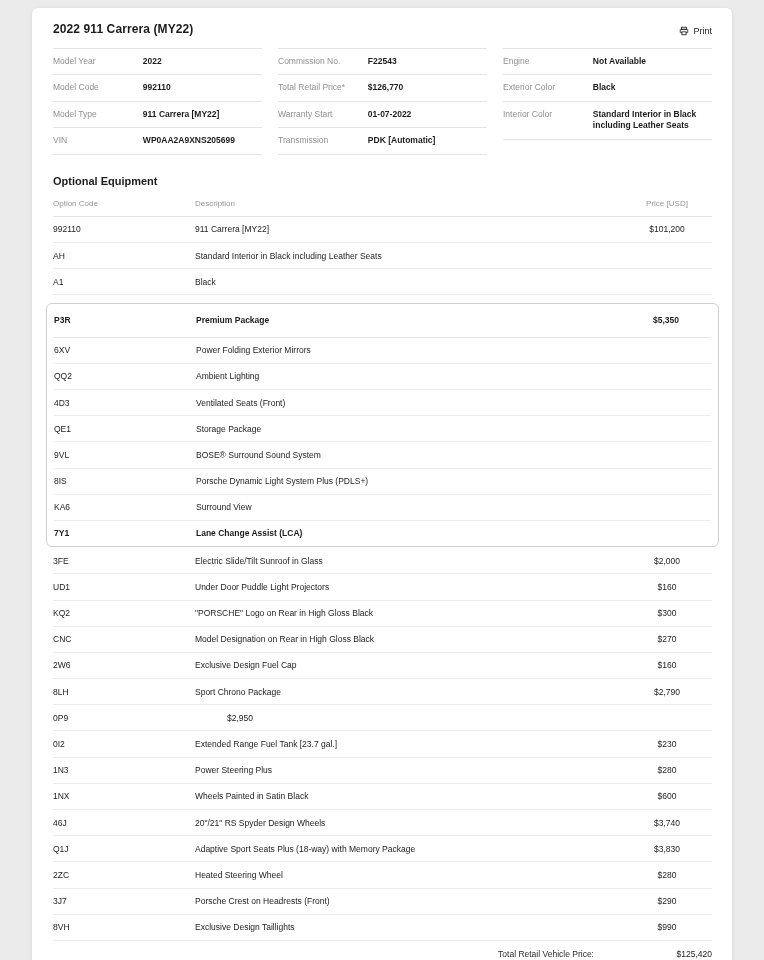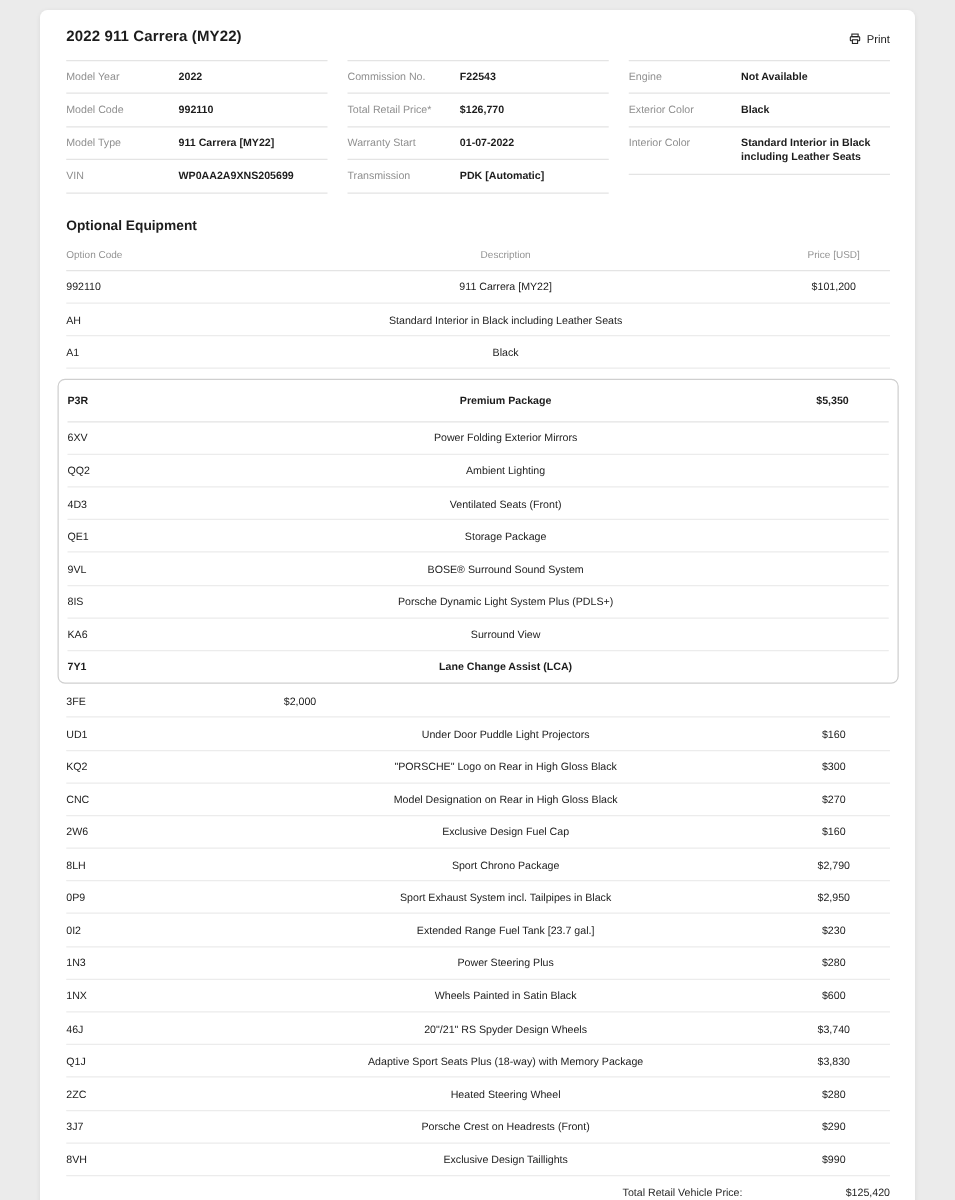--- a/index.html
+++ b/index.html
@@ -31,21 +31,21 @@
   
   .vi-grid { display:grid; grid-template-columns:1fr 1fr 1fr; column-gap:16px; }
   .vi-col { border-top:1px solid #e4e4e4; }
   .vi-field { display:flex; padding:7px 0 7px 0; border-bottom:1px solid #e4e4e4; font-size:8.5px; line-height:1.35; }
   .vi-label { width:43%; color:#8f8f8f; flex-shrink:0; padding-right:6px; }
   .vi-value { font-weight:bold; color:#1c1c1c; }
   
   .section-title { font-size:11px; font-weight:bold; margin:20px 0 6px; }
   .tbl-header { display:flex; font-size:8px; color:#939393; padding:6px 0 8px; border-bottom:1px solid #e4e4e4; }
   .col-code { width:142px; flex-shrink:0; }
-  .col-desc { flex:1; padding-right:8px;text-align:center; }
+  .col-desc { flex:1; padding-right:8px; }
   .col-price { width:90px; text-align:center; flex-shrink:0; }
   .eq-row { display:flex; align-items:center; font-size:8.5px; padding:7.5px 0; border-bottom:1px solid #ececec; line-height:1.2; }
   .rows .eq-row:last-child { border-bottom:1px solid #ececec; }
   
   .package-box {
     border:1px solid #cfcfcf;
     border-radius:6px;
     margin:8px -7px 1px;
     padding:0 7px;
   }
@@ -227,20 +227,21 @@
           <span class="col-desc">Lane Change Assist (LCA)</span>
           <span class="col-price"></span>
         </div>
       </div>
   </div>
 
   <div class="rows">
 
       <div class="eq-row">
         <span class="col-code">3FE</span>
+        <span class="col-desc">Electric Slide/Tilt Sunroof in Glass</span>
         <span class="col-price">$2,000</span>
       </div>
 
       <div class="eq-row">
         <span class="col-code">UD1</span>
         <span class="col-desc">Under Door Puddle Light Projectors</span>
         <span class="col-price">$160</span>
       </div>
 
       <div class="eq-row">
@@ -262,21 +263,20 @@
       </div>
 
       <div class="eq-row">
         <span class="col-code">8LH</span>
         <span class="col-desc">Sport Chrono Package</span>
         <span class="col-price">$2,790</span>
       </div>
 
       <div class="eq-row">
         <span class="col-code">0P9</span>
-        <span class="col-desc">Sport Exhaust System incl. Tailpipes in Black</span>
         <span class="col-price">$2,950</span>
       </div>
 
       <div class="eq-row">
         <span class="col-code">0I2</span>
         <span class="col-desc">Extended Range Fuel Tank [23.7 gal.]</span>
         <span class="col-price">$230</span>
       </div>
 
       <div class="eq-row">

